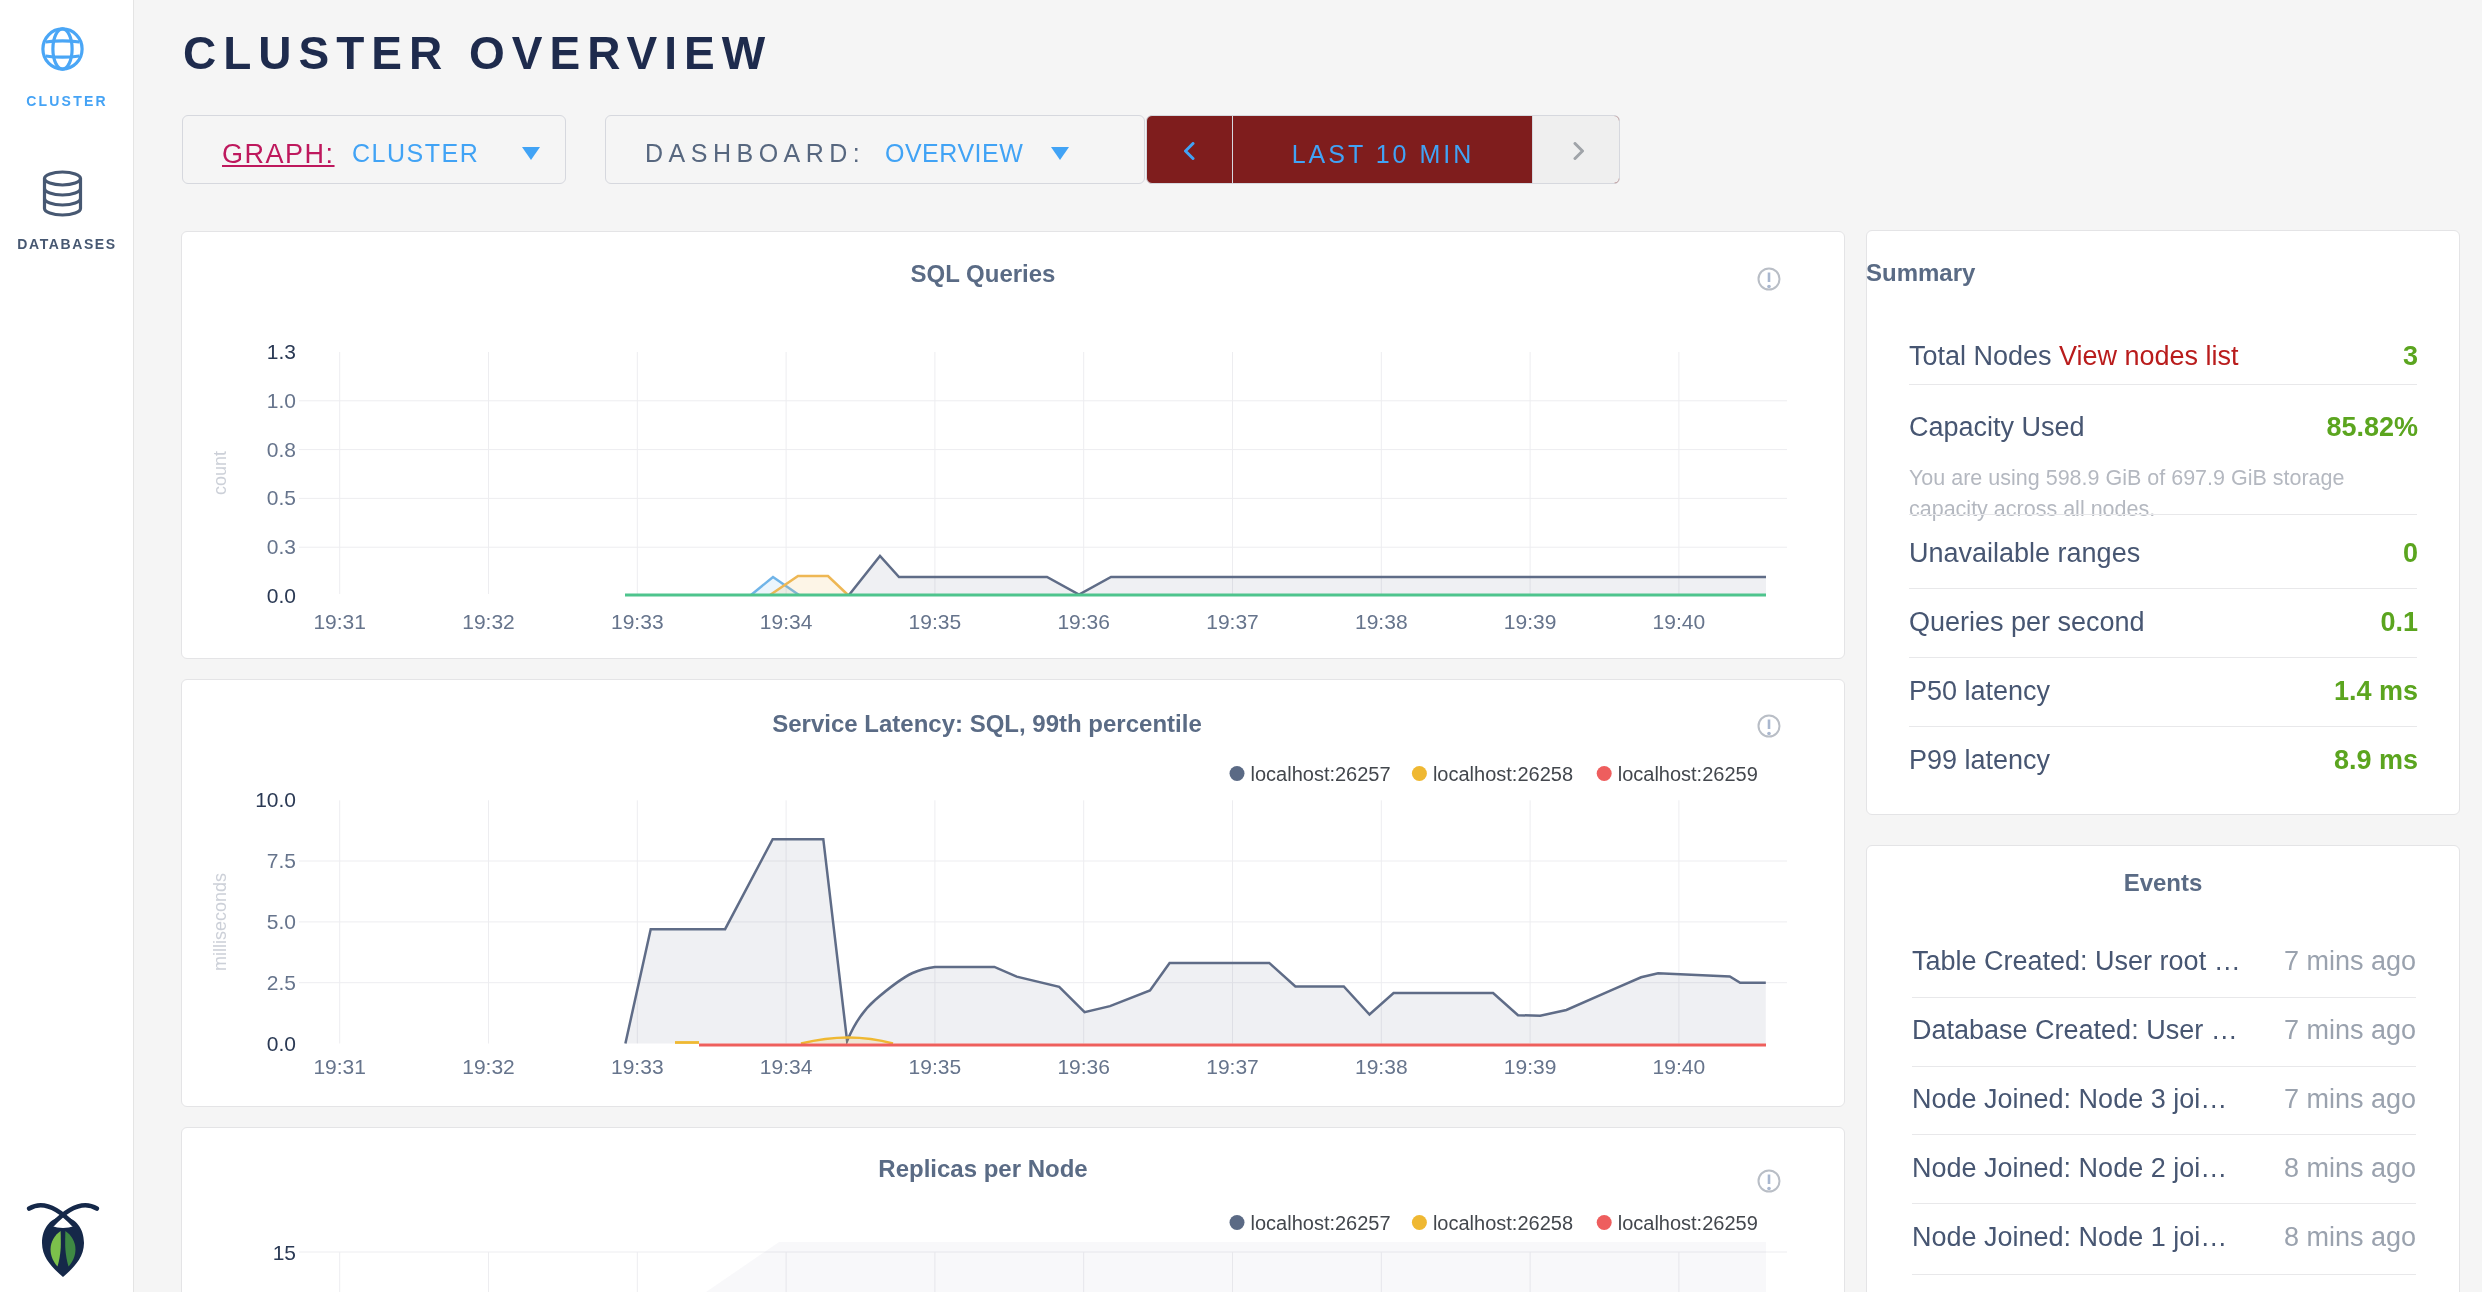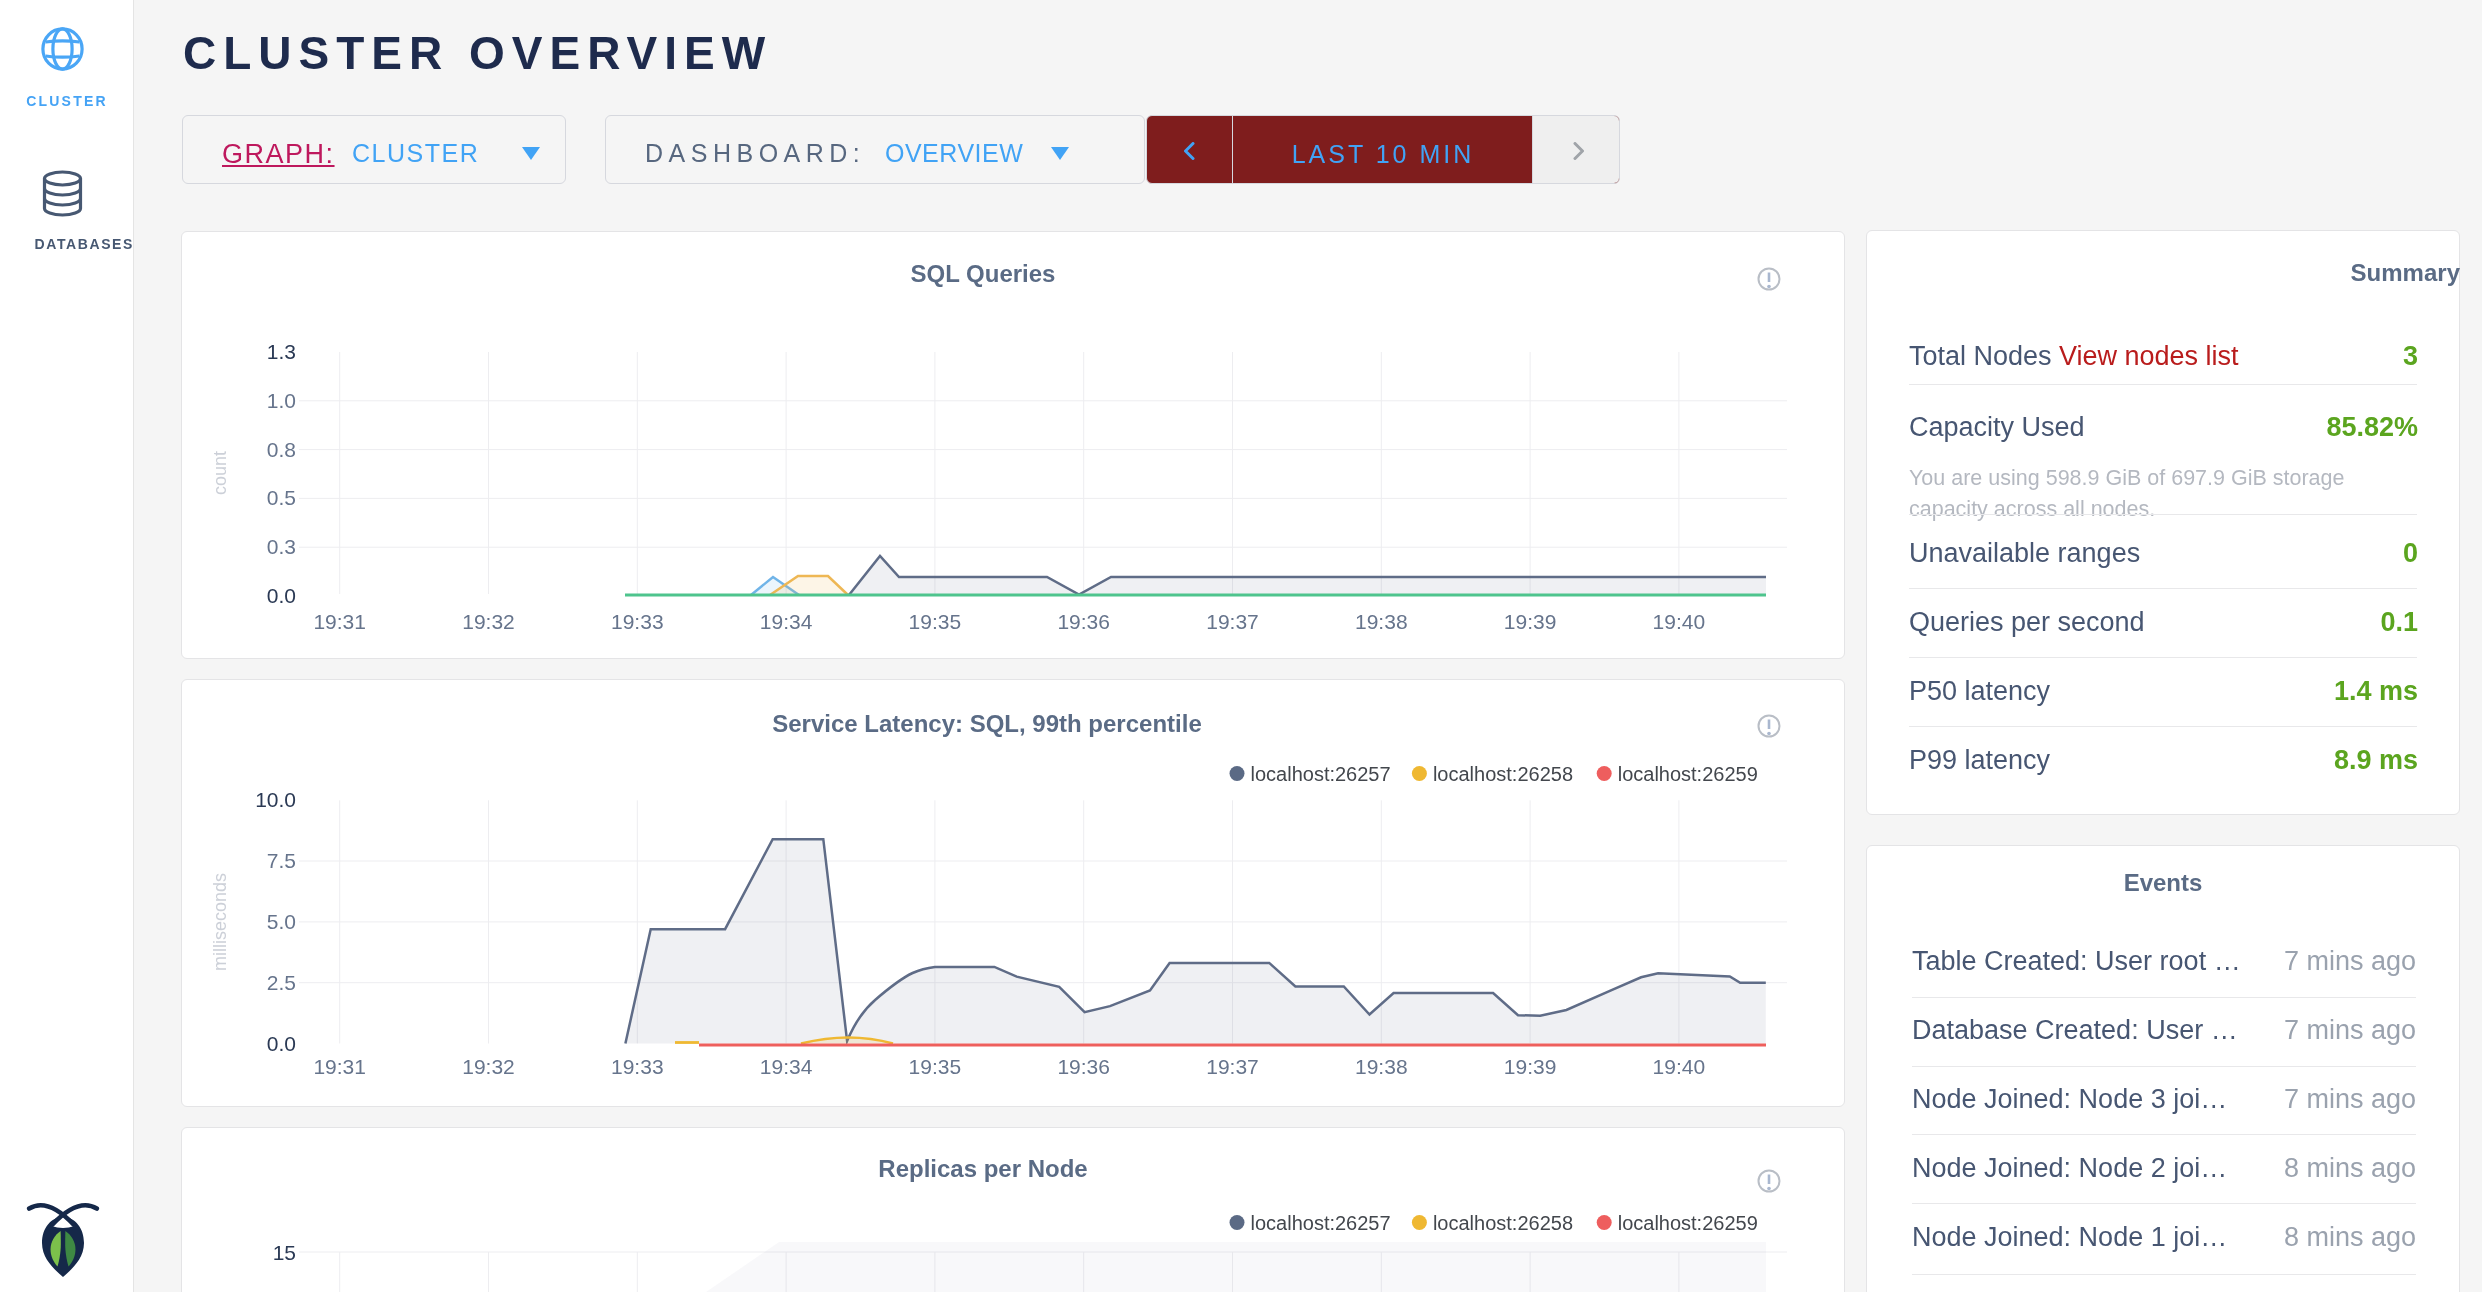--- a/index.html
+++ b/index.html
@@ -27,21 +27,21 @@
 <div class="abs" style="left:0;top:93px;width:134px;text-align:center;color:#45a3f5;font-size:14px;font-weight:bold;letter-spacing:2.2px;">CLUSTER</div>
 
 <svg class="abs" style="left:41px;top:170px;" width="43" height="47" viewBox="0 0 43 47">
   <g fill="none" stroke="#475872" stroke-width="3.2">
     <ellipse cx="21.5" cy="8.5" rx="18" ry="6.5"></ellipse>
     <path d="M3.5 8.5 V38.5 C3.5 42 11.5 45 21.5 45 C31.5 45 39.5 42 39.5 38.5 V8.5"></path>
     <path d="M3.5 18.5 C3.5 22 11.5 25 21.5 25 C31.5 25 39.5 22 39.5 18.5"></path>
     <path d="M3.5 28.5 C3.5 32 11.5 35 21.5 35 C31.5 35 39.5 32 39.5 28.5"></path>
   </g>
 </svg>
-<div class="abs" style="left:0;top:236px;width:134px;text-align:right;color:#475872;font-size:14px;font-weight:bold;letter-spacing:1.6px;">DATABASES</div>
+<div class="abs" style="left:0;top:236px;width:134px;text-align:center;color:#475872;font-size:14px;font-weight:bold;letter-spacing:1.6px;">DATABASES</div>
 
 <svg class="abs" style="left:26px;top:1202px;" width="74" height="76" viewBox="0 0 74 76">
   <path d="M37 15 C49 15 58 26 58 41 C58 57 45 68 37 75 C29 68 16 57 16 41 C16 26 25 15 37 15 Z" fill="#152849"></path>
   <path d="M37 11.5 L48.5 24 Q37 28 25.5 24 Z" fill="#ffffff"></path>
   <g fill="none" stroke="#152849" stroke-width="4.6" stroke-linecap="round">
     <path d="M3.2 6.5 C15 -0.5 29 3 47.5 22.5"></path>
     <path d="M70.8 6.5 C59 -0.5 45 3 26.5 22.5"></path>
   </g>
   <path d="M34.6 29 C28.5 33 24.5 40 24.5 47.5 C24.5 54.5 28 60.5 31.5 64.5 C33.5 58 34.8 49 34.8 43 C34.8 37.5 34.8 32.5 34.6 29 Z" fill="#7cc04b"></path>
   <path d="M39.4 29 C45.5 33 49.5 40 49.5 47.5 C49.5 54.5 46 60.5 42.5 64.5 C40.5 58 39.2 49 39.2 43 C39.2 37.5 39.2 32.5 39.4 29 Z" fill="#3e8943"></path>
@@ -214,21 +214,21 @@
     <line x1="1051.5" y1="125" x2="1051.5" y2="170"></line>
     <line x1="1200.3" y1="125" x2="1200.3" y2="170"></line>
     <line x1="1349.1" y1="125" x2="1349.1" y2="170"></line>
     <line x1="1497.9" y1="125" x2="1497.9" y2="170"></line>
   </g>
   <text x="115" y="132.5" font-size="21" fill="#2a3954" text-anchor="end">15</text>
   <path d="M525 165 L598 115 L1585 115 L1585 165 Z" fill="rgba(134,144,166,0.06)"></path>
 </svg>
 
 <div class="card" style="left:1866px;top:230px;width:594px;height:585px;"></div>
-<div class="abs" style="left:1866px;top:259px;width:594px;text-align:right;font-size:24px;font-weight:bold;color:#5a6b85;">Summary</div>
+<div class="abs" style="left:1866px;top:259px;width:594px;text-align:left;font-size:24px;font-weight:bold;color:#5a6b85;">Summary</div>
 <div class="abs rowlabel" style="left:1909px;top:341px;">Total Nodes</div>
 <div class="abs" style="left:2059px;top:341px;font-size:27px;color:#b91c1c;text-align:center;">View nodes list</div>
 <div class="abs rowval" style="left:2218px;top:341px;width:200px;">3</div>
 <div class="hair" style="left:1909px;top:384px;width:508px;"></div>
 <div class="abs rowlabel" style="left:1909px;top:412px;">Capacity Used</div>
 <div class="abs rowval" style="left:2218px;top:412px;width:200px;">85.82%</div>
 <div class="abs" style="left:1909px;top:446px;width:480px;font-size:21.5px;line-height:31px;color:#b4b8c0;margin-top:17px;">You are using 598.9 GiB of 697.9 GiB storage capacity across all nodes.</div>
 <div class="hair" style="left:1909px;top:514px;width:508px;"></div>
 <div class="abs rowlabel" style="left:1909px;top:538px;">Unavailable ranges</div>
 <div class="abs rowval" style="left:2218px;top:538px;width:200px;">0</div>

